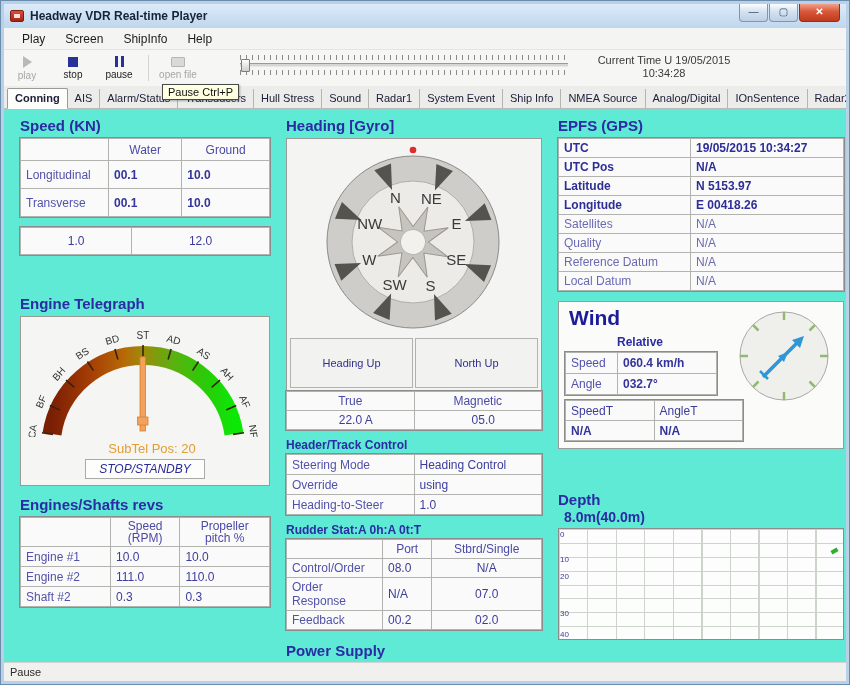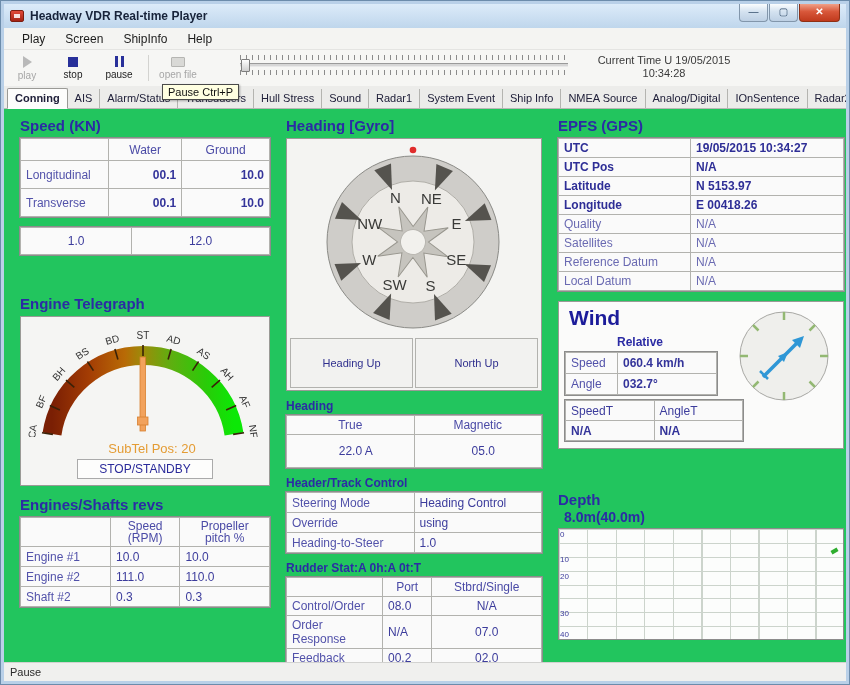--- a/index.html
+++ b/index.html
@@ -39,51 +39,51 @@
 
   
   .tooltip { position:absolute; left:158px; top:80px; background:#ffffe1; border:1px solid #4a4a4a; font-size:11px; color:#111; padding:1px 5px; z-index:50; box-shadow:1px 1px 2px rgba(0,0,0,.3); }
 
   
   .tabbar { height:23px; background:#ececea; display:flex; align-items:flex-end; padding-left:3px; border-bottom:1px solid #b9b9b6; flex:0 0 auto; }
   .tab { font-size:11px; color:#20203a; padding:3px 7px 4px; border-right:1px solid #b4b4b0; white-space:nowrap; }
   .tab.active { background:#fdfdfc; border:1px solid #9a9a96; border-bottom:1px solid #fdfdfc; margin-bottom:-1px; border-radius:2px 2px 0 0; font-weight:bold; }
 
   
-  .content { flex:1 1 auto; background:#22c55e; display:flex; padding:6px 12px 2px 16px; gap:16px; overflow:hidden; }
+  .content { flex:1 1 auto; background:#5eead4; display:flex; padding:6px 12px 2px 16px; gap:16px; overflow:hidden; }
   .col1 { width:250px; flex:0 0 auto; }
   .col2 { width:256px; flex:0 0 auto; }
   .col3 { flex:1 1 auto; }
 
   .h-big { font-size:15px; font-weight:bold; color:#2b2ba4; margin:2px 0 4px; }
   .h-small { font-size:12px; font-weight:bold; color:#2b2ba4; margin:8px 0 2px; }
 
   table { border-collapse:collapse; background:#fafafa; box-shadow:0 0 0 1px #8c8c8c; width:100%; }
   td,th { border:1px solid #b2b2ae; font-size:12px; color:#3c3c9c; padding:2px 5px; font-weight:normal; }
   th { color:#4a4aa6; }
-  .val { text-align:right; font-weight:bold; color:#34349a; }
+  .val { text-align:left; font-weight:bold; color:#34349a; }
   .lab { color:#5252aa; }
 
   .speed-tbl td, .speed-tbl th { height:28px; }
   .speed-tbl tr:first-child th { height:22px; }
   .cogsog-tbl { margin-top:10px; }
   .cogsog-tbl td { height:27px; text-align:center; }
 
   .tele-panel { border:1px solid #9a9a96; background:#f5f5f3; padding:4px 2px 6px; margin-top:2px; }
   .subtel { font-size:13px; color:#e49c34; margin:0 0 3px 14px;text-align:center; }
-  .tele-btn { display:block; margin:0 auto; width:136px; border:1px solid #aaa; background:#fdfdfc; color:#2a2a9a; font-size:12px; font-family:inherit; padding:2px 0; }
+  .tele-btn { display:block; margin:0 auto; width:120px; border:1px solid #aaa; background:#fdfdfc; color:#2a2a9a; font-size:12px; font-family:inherit; padding:2px 0;font-style:italic; }
 
   .es-tbl td { height:20px; }
   .es-tbl th { line-height:12px; }
 
   .compass-panel { border:1px solid #9a9a96; background:#f4f4f2; padding:3px 3px 2px; }
   .compass-btns { display:flex; gap:2px; margin-top:2px; }
   .cbtn { flex:1; border:1px solid #b2b2ae; background:#f2f2f0; font-size:11px; color:#30308e; text-align:center; padding:18px 0; font-family:inherit; }
 
-  .two-col td { width:50%; text-align:center; height:33px;padding-left:16px; }
+  .two-col td { width:50%; text-align:center; height:19px;padding-left:16px; }
   .tc-tbl td { height:20px; text-align:left; }
   .rud-tbl td, .rud-tbl th { height:19px; }
 
   .power-panel { border:1px solid #8c8c8c; background:#fbfbfa; display:flex; align-items:center; justify-content:space-around; height:30px; margin-top:2px; }
 
   .epfs-tbl td { height:18px; }
   .epfs-tbl .dim { color:#6a6ab2; font-weight:normal; }
   .epfs-tbl .b { font-weight:bold; color:#2e2e96; }
 
   .wind-panel { position:relative; border:1px solid #9a9a96; background:#fbfbfa; height:148px; margin-top:10px; }
@@ -361,21 +361,20 @@
           <text x="79.4" y="122.6">W</text>
           <text x="79.7" y="86.6">NW</text>
         </g>
       </svg>
       <div class="compass-btns">
         <button class="cbtn">Heading Up</button>
         <button class="cbtn">North Up</button>
       </div>
     </div>
 
-    <div class="h-small">Heading</div>
     <table class="two-col">
       <tbody>
               <tr>
         <th>True</th>
         <th>Magnetic</th>
       </tr>
       <tr>
         <td>22.0 A</td>
         <td>05.0</td>
       </tr>
@@ -448,25 +447,25 @@
       </tr>
       <tr>
         <td class="b">Latitude</td>
         <td class="b">N 5153.97</td>
       </tr>
       <tr>
         <td class="b">Longitude</td>
         <td class="b">E 00418.26</td>
       </tr>
       <tr>
+        <td class="dim">Satellites</td>
+        <td class="dim">N/A</td>
+      </tr>
+      <tr>
         <td class="dim">Quality</td>
-        <td class="dim">N/A</td>
-      </tr>
-      <tr>
-        <td class="dim">Satellites</td>
         <td class="dim">N/A</td>
       </tr>
       <tr>
         <td class="dim">Reference Datum</td>
         <td class="dim">N/A</td>
       </tr>
       <tr>
         <td class="dim">Local Datum</td>
         <td class="dim">N/A</td>
       </tr>

